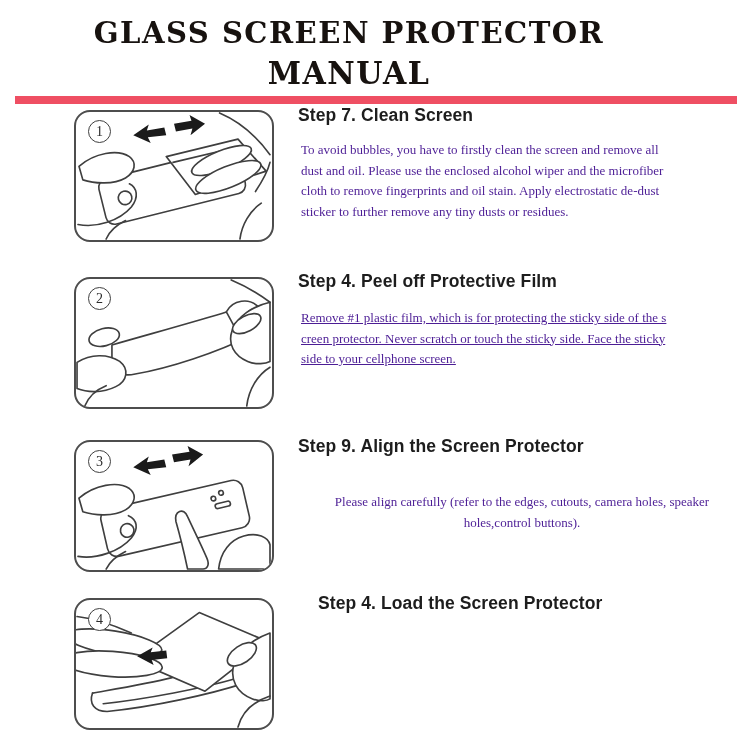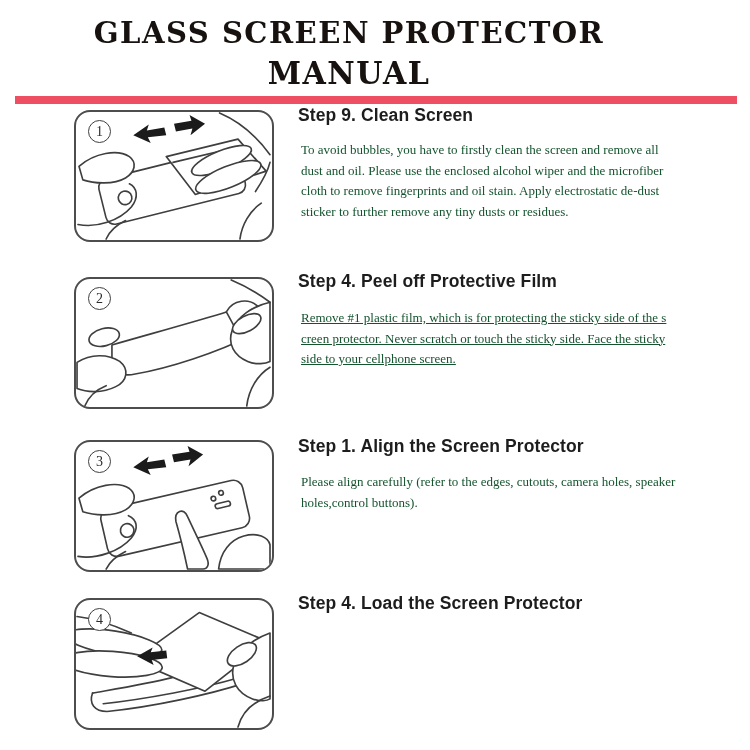--- a/index.html
+++ b/index.html
@@ -37,28 +37,28 @@
 
   .ln { fill: none; stroke: #3f3f3f; stroke-width: 1.7; stroke-linecap: round; stroke-linejoin: round; }
   .wh { fill: #ffffff; }
 
   
   .step-heading {
     position: absolute; left: 298px;
     font-family: "Liberation Sans", sans-serif; font-weight: 700;
     font-size: 17.5px; color: #1d1d1d; letter-spacing: 0.1px;
   }
-  #h1 { top: 105px; } #h2 { top: 271px; } #h3 { top: 436px; } #h4 { top: 593px; }
+  #h1 { top: 105px; } #h2 { top: 271px; } #h3 { top: 436px; } #h4 { top: 593px; margin-left: 20px; }
 
   .step-body {
     position: absolute; left: 301px; width: 442px;
     font-family: "Liberation Serif", serif; font-size: 13px; line-height: 20.5px;
-    color: #14532d; white-space: pre-line;
-  }
-  #b1 { top: 140px; } #b2 { top: 308px; text-decoration: underline; } #b3 { top: 472px; } #b4 { top: 626px; left: 303px; }
+    color: #4c1d95; white-space: pre-line;
+  }
+  #b1 { top: 140px; } #b2 { top: 308px; text-decoration: underline; } #b3 { top: 492px; text-align: center; } #b4 { top: 626px; left: 303px; }
 </style>
 </head>
 <body>
 
 <div class="page">
 
   <div class="header">
     <div class="title-line">GLASS SCREEN PROTECTOR</div>
     <div class="title-line title-line2">MANUAL</div>
   </div>
@@ -171,30 +171,30 @@
           <path d="M166 131 C170 116 181 105 199 99"></path>
         </g>
       </g>
       <g fill="#1b1b1b">
         <path d="M62 58 L78 49 L76 54 L92 52 L93 60 L77 62 L79 67 Z"></path>
       </g>
     </svg>
     <div class="fig-badge">4</div>
   </div>
 
-  <div class="step-heading" id="h1">Step 9. Clean Screen</div>
+  <div class="step-heading" id="h1">Step 7. Clean Screen</div>
   <div class="step-body" id="b1">To avoid bubbles, you have to firstly clean the screen and remove all
 dust and oil. Please use the enclosed alcohol wiper and the microfiber
 cloth to remove fingerprints and oil stain. Apply electrostatic de-dust
 sticker to further remove any tiny dusts or residues.</div>
 
   <div class="step-heading" id="h2">Step 4. Peel off Protective Film</div>
   <div class="step-body" id="b2">Remove #1 plastic film, which is for protecting the sticky side of the s
 creen protector. Never scratch or touch the sticky side. Face the sticky
 side to your cellphone screen.</div>
 
-  <div class="step-heading" id="h3">Step 1. Align the Screen Protector</div>
+  <div class="step-heading" id="h3">Step 9. Align the Screen Protector</div>
   <div class="step-body" id="b3">Please align carefully (refer to the edges, cutouts, camera holes, speaker
 holes,control buttons).</div>
 
   <div class="step-heading" id="h4">Step 4. Load the Screen Protector</div>
 
 </div>
 
 </body></html>

